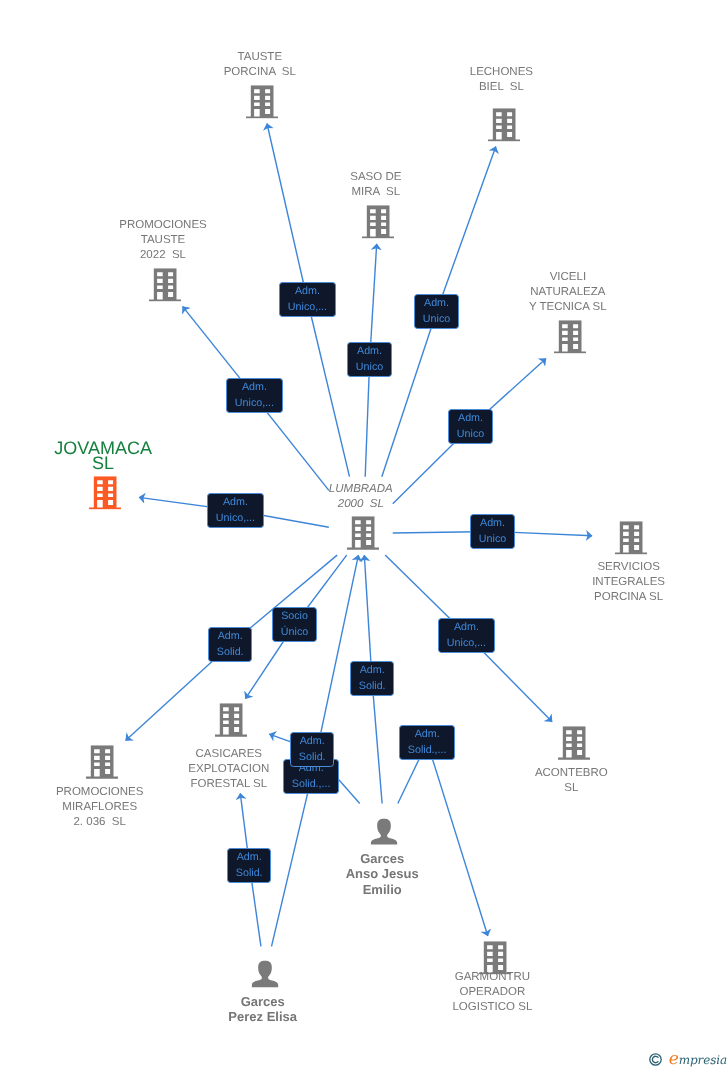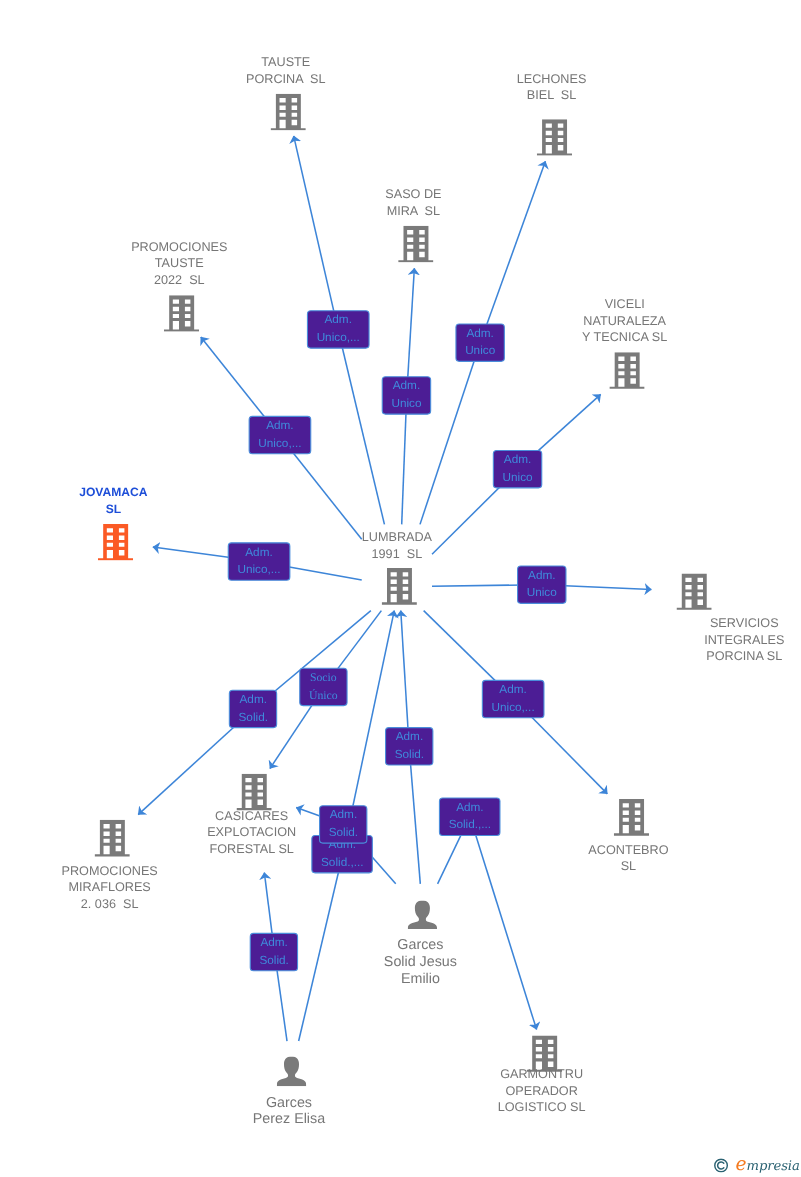--- a/index.html
+++ b/index.html
@@ -5,23 +5,23 @@
 <style>
   *{box-sizing:border-box;}
   html,body{margin:0;padding:0;}
   body{width:728px;height:1070px;background:#ffffff;font-family:"Liberation Sans",sans-serif;overflow:hidden;position:relative;-webkit-font-smoothing:antialiased;text-rendering:geometricPrecision;}
   #stage{position:absolute;left:0;top:0;width:728px;height:1070px;}
   #edge-layer{position:absolute;left:0;top:0;width:728px;height:1070px;}
   .node{position:absolute;width:0;height:0;}
   .node-icon{position:absolute;transform:translate(-50%,-50%);line-height:0;font-size:0;}
   .node-icon svg{display:block;}
   .node-label{position:absolute;left:50%;transform:translateX(calc(-50% - 2.2px));text-align:center;color:#767676;font-size:11.5px;line-height:15px;white-space:pre;}
-  .node.is-person .node-label{font-size:13px;line-height:15.2px;}
-  .node.is-highlight .node-label{color:#1d4ed8;font-weight:bold;font-size:11px;}
-  .edge-label{position:absolute;transform:translate(-50%,-50%);background:#4c1d95;border:1.55px solid #4a8ddb;border-radius:3.5px;color:#3f8adb;font-size:10.7px;line-height:15.2px;text-align:center;padding:1.3px 7.85px;white-space:pre;}
+  .node.is-person .node-label{font-size:13px;line-height:15.2px;font-weight:bold;}
+  .node.is-highlight .node-label{color:#15803d;font-weight:normal;font-size:18px;}
+  .edge-label{position:absolute;transform:translate(-50%,-50%);background:#0f172a;border:1.55px solid #4a8ddb;border-radius:3.5px;color:#3f8adb;font-size:10.7px;line-height:15.2px;text-align:center;padding:1.3px 7.85px;white-space:pre;}
   .watermark{position:absolute;right:1px;bottom:3px;display:flex;align-items:center;margin-top:15px;}
   .wm-c{line-height:0;font-size:0;}
   .wm-brand{margin-left:7px;font-family:"DejaVu Serif",serif;font-style:italic;font-size:12px;color:#2b6272;line-height:14px;letter-spacing:-0.1px;}
   .wm-brand .e{color:#f47b20;font-size:17px;}
 </style>
 </head>
 <body>
 
 <div id="stage">
   <svg id="edge-layer" viewBox="0 0 728 1070">
@@ -139,37 +139,37 @@
           </svg>
         </div>
         <div class="node-label" style="bottom: 21.7px;"><div>JOVAMACA</div><div>SL</div></div>
       </div>
       <div class="node" style="left: 363px; top: 533.4px;">
         <div class="node-icon">
           <svg width="32" height="33.4" viewBox="0 0 32 33.4">
             <path fill="#7a7a7a" fill-rule="evenodd" d="M4.8,0 H27.5 V31.2 H32 V33.4 H0 V31.2 H4.8 Z M8.1,3.9 H13.7 V7.9 H8.1 Z M19.1,3.9 H24.1 V7.9 H19.1 Z M8.1,10.5 H13.7 V14.6 H8.1 Z M19.1,10.5 H24.1 V14.6 H19.1 Z M8.1,17.2 H13.7 V20.8 H8.1 Z M19.1,17.2 H24.1 V20.8 H19.1 Z M8.1,23.6 H13.7 V31.2 H8.1 Z M19.1,23.6 H24.1 V28.6 H19.1 Z"></path>
           </svg>
         </div>
-        <div class="node-label" style="bottom: 21.7px;"><div>LUMBRADA</div><div>1991  SL</div></div>
+        <div class="node-label" style="bottom: 21.7px; font-style: italic;"><div>LUMBRADA</div><div>2000  SL</div></div>
       </div>
       <div class="node" style="left: 630.8px; top: 537.5px;">
         <div class="node-icon">
           <svg width="32" height="33.4" viewBox="0 0 32 33.4">
             <path fill="#7a7a7a" fill-rule="evenodd" d="M4.8,0 H27.5 V31.2 H32 V33.4 H0 V31.2 H4.8 Z M8.1,3.9 H13.7 V7.9 H8.1 Z M19.1,3.9 H24.1 V7.9 H19.1 Z M8.1,10.5 H13.7 V14.6 H8.1 Z M19.1,10.5 H24.1 V14.6 H19.1 Z M8.1,17.2 H13.7 V20.8 H8.1 Z M19.1,17.2 H24.1 V20.8 H19.1 Z M8.1,23.6 H13.7 V31.2 H8.1 Z M19.1,23.6 H24.1 V28.6 H19.1 Z"></path>
           </svg>
         </div>
-        <div class="node-label" style="top: 22.9px; margin-left: 48px;"><div>SERVICIOS</div><div>INTEGRALES</div><div>PORCINA SL</div></div>
+        <div class="node-label" style="top: 22.9px;"><div>SERVICIOS</div><div>INTEGRALES</div><div>PORCINA SL</div></div>
       </div>
       <div class="node" style="left: 231px; top: 720.4px;">
         <div class="node-icon">
           <svg width="32" height="33.4" viewBox="0 0 32 33.4">
             <path fill="#7a7a7a" fill-rule="evenodd" d="M4.8,0 H27.5 V31.2 H32 V33.4 H0 V31.2 H4.8 Z M8.1,3.9 H13.7 V7.9 H8.1 Z M19.1,3.9 H24.1 V7.9 H19.1 Z M8.1,10.5 H13.7 V14.6 H8.1 Z M19.1,10.5 H24.1 V14.6 H19.1 Z M8.1,17.2 H13.7 V20.8 H8.1 Z M19.1,17.2 H24.1 V20.8 H19.1 Z M8.1,23.6 H13.7 V31.2 H8.1 Z M19.1,23.6 H24.1 V28.6 H19.1 Z"></path>
           </svg>
         </div>
-        <div class="node-label" style="top: 15px;"><div>CASICARES</div><div>EXPLOTACION</div><div>FORESTAL SL</div></div>
+        <div class="node-label" style="top: 27px;"><div>CASICARES</div><div>EXPLOTACION</div><div>FORESTAL SL</div></div>
       </div>
       <div class="node" style="left: 101.9px; top: 762.3px;">
         <div class="node-icon">
           <svg width="32" height="33.4" viewBox="0 0 32 33.4">
             <path fill="#7a7a7a" fill-rule="evenodd" d="M4.8,0 H27.5 V31.2 H32 V33.4 H0 V31.2 H4.8 Z M8.1,3.9 H13.7 V7.9 H8.1 Z M19.1,3.9 H24.1 V7.9 H19.1 Z M8.1,10.5 H13.7 V14.6 H8.1 Z M19.1,10.5 H24.1 V14.6 H19.1 Z M8.1,17.2 H13.7 V20.8 H8.1 Z M19.1,17.2 H24.1 V20.8 H19.1 Z M8.1,23.6 H13.7 V31.2 H8.1 Z M19.1,23.6 H24.1 V28.6 H19.1 Z"></path>
           </svg>
         </div>
         <div class="node-label" style="top: 22.9px;"><div>PROMOCIONES</div><div>MIRAFLORES</div><div>2. 036  SL</div></div>
       </div>
       <div class="node" style="left: 573.5px; top: 743.4px;">
@@ -179,21 +179,21 @@
           </svg>
         </div>
         <div class="node-label" style="top: 22.9px;"><div>ACONTEBRO</div><div>SL</div></div>
       </div>
       <div class="node is-person" style="left: 384.4px; top: 831.5px;">
         <div class="node-icon">
           <svg width="26.8" height="26.9" viewBox="0 0 26.8 26.9">
             <path fill="#7a7a7a" d="M13.4,0 C10.15,0 6.55,1.55 6.55,6.85 C6.55,10.0 7.35,12.6 8.6,14.25 C9.45,15.4 10.25,16.05 10.25,16.95 L10.25,17.5 C10.25,18.4 9.55,19.0 8.3,19.35 L4.25,20.5 C1.85,21.25 0.45,22.6 0.2,24.25 L0,26.9 L26.8,26.9 L26.6,24.25 C26.35,22.6 24.95,21.25 22.55,20.5 L18.5,19.35 C17.25,19.0 16.55,18.4 16.55,17.5 L16.55,16.95 C16.55,16.05 17.35,15.4 18.2,14.25 C19.45,12.6 20.25,10.0 20.25,6.85 C20.25,1.55 16.65,0 13.4,0 Z"></path>
           </svg>
         </div>
-        <div class="node-label" style="top: 19.7px;"><div>Garces</div><div>Solid Jesus</div><div>Emilio</div></div>
+        <div class="node-label" style="top: 19.7px;"><div>Garces</div><div>Anso Jesus</div><div>Emilio</div></div>
       </div>
       <div class="node" style="left: 494.6px; top: 957.7px;">
         <div class="node-icon">
           <svg width="32" height="33.4" viewBox="0 0 32 33.4">
             <path fill="#7a7a7a" fill-rule="evenodd" d="M4.8,0 H27.5 V31.2 H32 V33.4 H0 V31.2 H4.8 Z M8.1,3.9 H13.7 V7.9 H8.1 Z M19.1,3.9 H24.1 V7.9 H19.1 Z M8.1,10.5 H13.7 V14.6 H8.1 Z M19.1,10.5 H24.1 V14.6 H19.1 Z M8.1,17.2 H13.7 V20.8 H8.1 Z M19.1,17.2 H24.1 V20.8 H19.1 Z M8.1,23.6 H13.7 V31.2 H8.1 Z M19.1,23.6 H24.1 V28.6 H19.1 Z"></path>
           </svg>
         </div>
         <div class="node-label" style="top: 12px;"><div>GARMONTRU</div><div>OPERADOR</div><div>LOGISTICO SL</div></div>
       </div>
       <div class="node is-person" style="left: 264.9px; top: 974.4px;">
@@ -208,21 +208,21 @@
   <div id="edge-label-layer">
       <div class="edge-label" style="left: 279px; top: 282px; visibility: visible; z-index: 100; transform: none;"><div>Adm.</div><div>Unico,...</div></div>
       <div class="edge-label" style="left: 347px; top: 342px; visibility: visible; z-index: 99; transform: none;"><div>Adm.</div><div>Unico</div></div>
       <div class="edge-label" style="left: 414px; top: 294px; visibility: visible; z-index: 98; transform: none;"><div>Adm.</div><div>Unico</div></div>
       <div class="edge-label" style="left: 226px; top: 378px; visibility: visible; z-index: 97; transform: none;"><div>Adm.</div><div>Unico,...</div></div>
       <div class="edge-label" style="left: 448px; top: 409px; visibility: visible; z-index: 96; transform: none;"><div>Adm.</div><div>Unico</div></div>
       <div class="edge-label" style="left: 207px; top: 493px; visibility: visible; z-index: 95; transform: none;"><div>Adm.</div><div>Unico,...</div></div>
       <div class="edge-label" style="left: 470px; top: 514px; visibility: visible; z-index: 94; transform: none;"><div>Adm.</div><div>Unico</div></div>
       <div class="edge-label" style="left: 438px; top: 618px; visibility: visible; z-index: 93; transform: none;"><div>Adm.</div><div>Unico,...</div></div>
       <div class="edge-label" style="left: 208px; top: 627px; visibility: visible; z-index: 92; transform: none;"><div>Adm.</div><div>Solid.</div></div>
-      <div class="edge-label" style="left: 272px; top: 607px; visibility: visible; z-index: 91; transform: none; font-family: Liberation Serif, serif;"><div>Socio</div><div>Único</div></div>
+      <div class="edge-label" style="left: 272px; top: 607px; visibility: visible; z-index: 91; transform: none;"><div>Socio</div><div>Único</div></div>
       <div class="edge-label" style="left: 350px; top: 661px; visibility: visible; z-index: 90; transform: none;"><div>Adm.</div><div>Solid.</div></div>
       <div class="edge-label" style="left: 290px; top: 732px; visibility: visible; z-index: 89; transform: none;"><div>Adm.</div><div>Solid.</div></div>
       <div class="edge-label" style="left: 399px; top: 725px; visibility: visible; z-index: 88; transform: none;"><div>Adm.</div><div>Solid.,...</div></div>
       <div class="edge-label" style="left: 227px; top: 848px; visibility: visible; z-index: 87; transform: none;"><div>Adm.</div><div>Solid.</div></div>
       <div class="edge-label" style="left: 283px; top: 759px; visibility: visible; z-index: 86; transform: none;"><div>Adm.</div><div>Solid.,...</div></div>
     </div>
   <div class="watermark">
     <span class="wm-c">
       <svg width="13" height="13" viewBox="0 0 13 13" aria-hidden="true">
           <circle cx="6.5" cy="6.5" r="5.7" fill="none" stroke="#2b6272" stroke-width="1.3"></circle>

